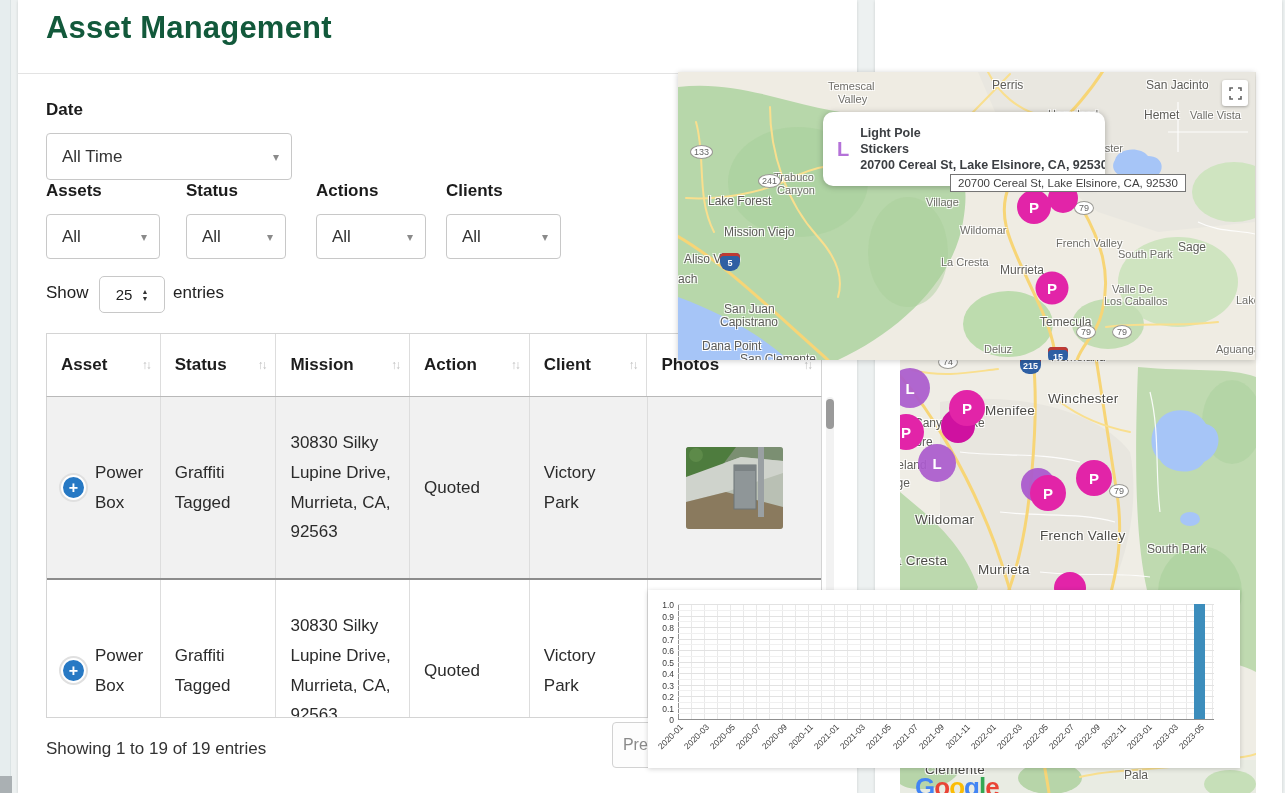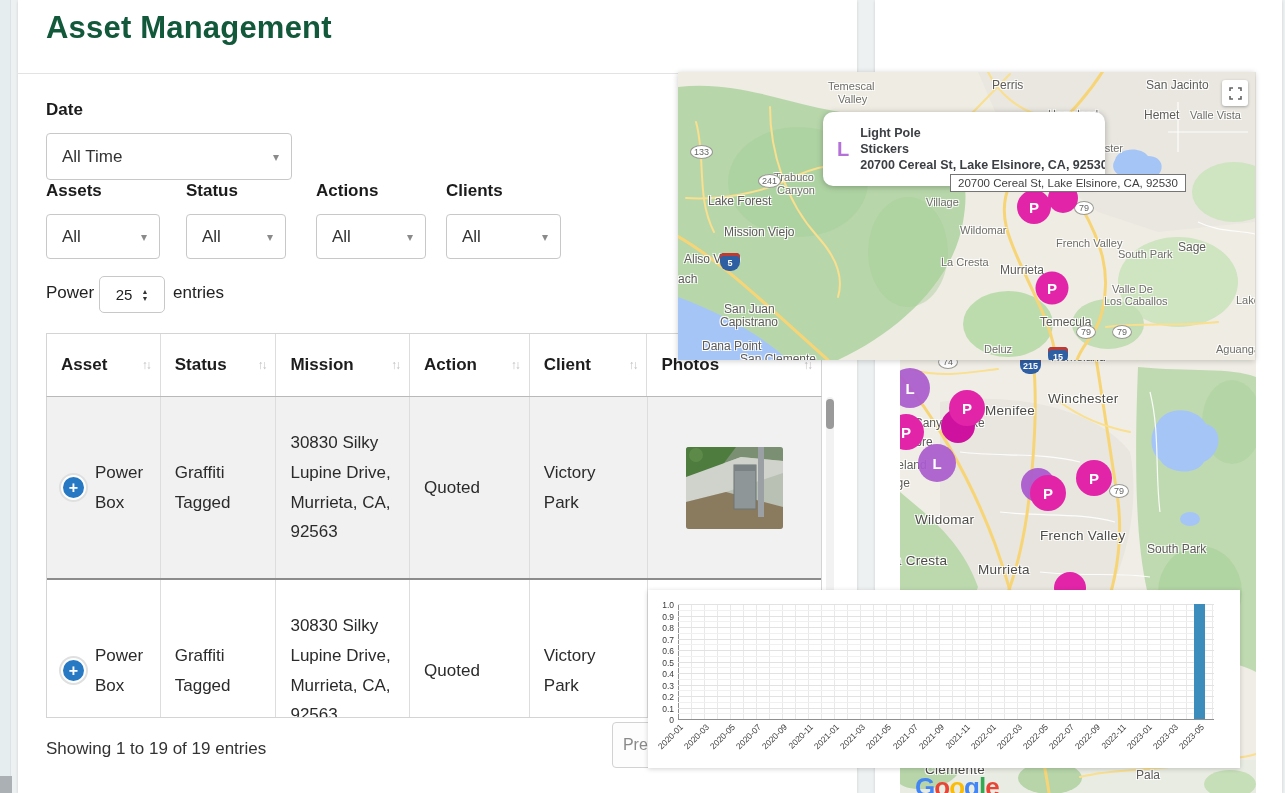--- a/index.html
+++ b/index.html
@@ -114,21 +114,21 @@
     </div>
     <div class="select" style="left:298px;top:214px;width:110px;">
       <span class="val">All</span>
       <span class="caret">▾</span>
     </div>
     <div class="select" style="left:428px;top:214px;width:115px;">
       <span class="val">All</span>
       <span class="caret">▾</span>
     </div>
 
-    <span class="show-label" style="left:28px;top:283px;position:absolute;">Power</span>
+    <span class="show-label" style="left:28px;top:283px;position:absolute;">Show</span>
     <div class="mini-select">
       <span>25</span>
       <span class="stepper">
           <span>▲</span>
           <span>▼</span>
         </span>
     </div>
     <span class="show-label" style="left:155px;top:283px;position:absolute;">entries</span>
 
     <div class="dt">
@@ -262,21 +262,21 @@
           <span class="map-label md" style="left: 14px; top: 344px;">Canyon Lake</span>
           <span class="map-label md" style="left: -40px; top: 363px;">Lake Elsinore</span>
           <span class="map-label md" style="left: -22px; top: 386px;">Lakeland</span>
           <span class="map-label md" style="left: -26px; top: 404px;">Village</span>
           <span class="map-label lg" style="left: 15px; top: 440px;">Wildomar</span>
           <span class="map-label lg" style="left: -14px; top: 481px;">La Cresta</span>
           <span class="map-label lg" style="left: 78px; top: 490px;">Murrieta</span>
           <span class="map-label lg" style="left: 140px; top: 456px;">French Valley</span>
           <span class="map-label md" style="left: 247px; top: 470px;">South Park</span>
           <span class="map-label lg" style="left: 25px; top: 690px;">Clemente</span>
-          <span class="map-label md" style="left: 236px; top: 696px;">Pala</span>
+          <span class="map-label md" style="left: 224px; top: 696px;">Pala</span>
           <span class="shield-r" style="left: 38px; top: 283px;">74</span>
           <span class="shield-i" style="left: 120px; top: 284px;">215</span>
           <span class="shield-r" style="left: 209px; top: 412px;">79</span>
           <div class="mk mk-dotp2" style="left: 58px; top: 354px; width: 34px; height: 34px;"></div>
           <div class="mk mk-L" style="left: 10px; top: 316px; width: 40px; height: 40px;">L</div>
           <div class="mk mk-P" style="left: 67px; top: 336px; width: 36px; height: 36px;">P</div>
           <div class="mk mk-P" style="left: 6px; top: 360px; width: 36px; height: 36px;">P</div>
           <div class="mk mk-L" style="left: 37px; top: 391px; width: 38px; height: 38px;">L</div>
           <div class="mk mk-dotl" style="left: 138px; top: 413px; width: 34px; height: 34px;"></div>
           <div class="mk mk-P" style="left: 148px; top: 421px; width: 36px; height: 36px;">P</div>

